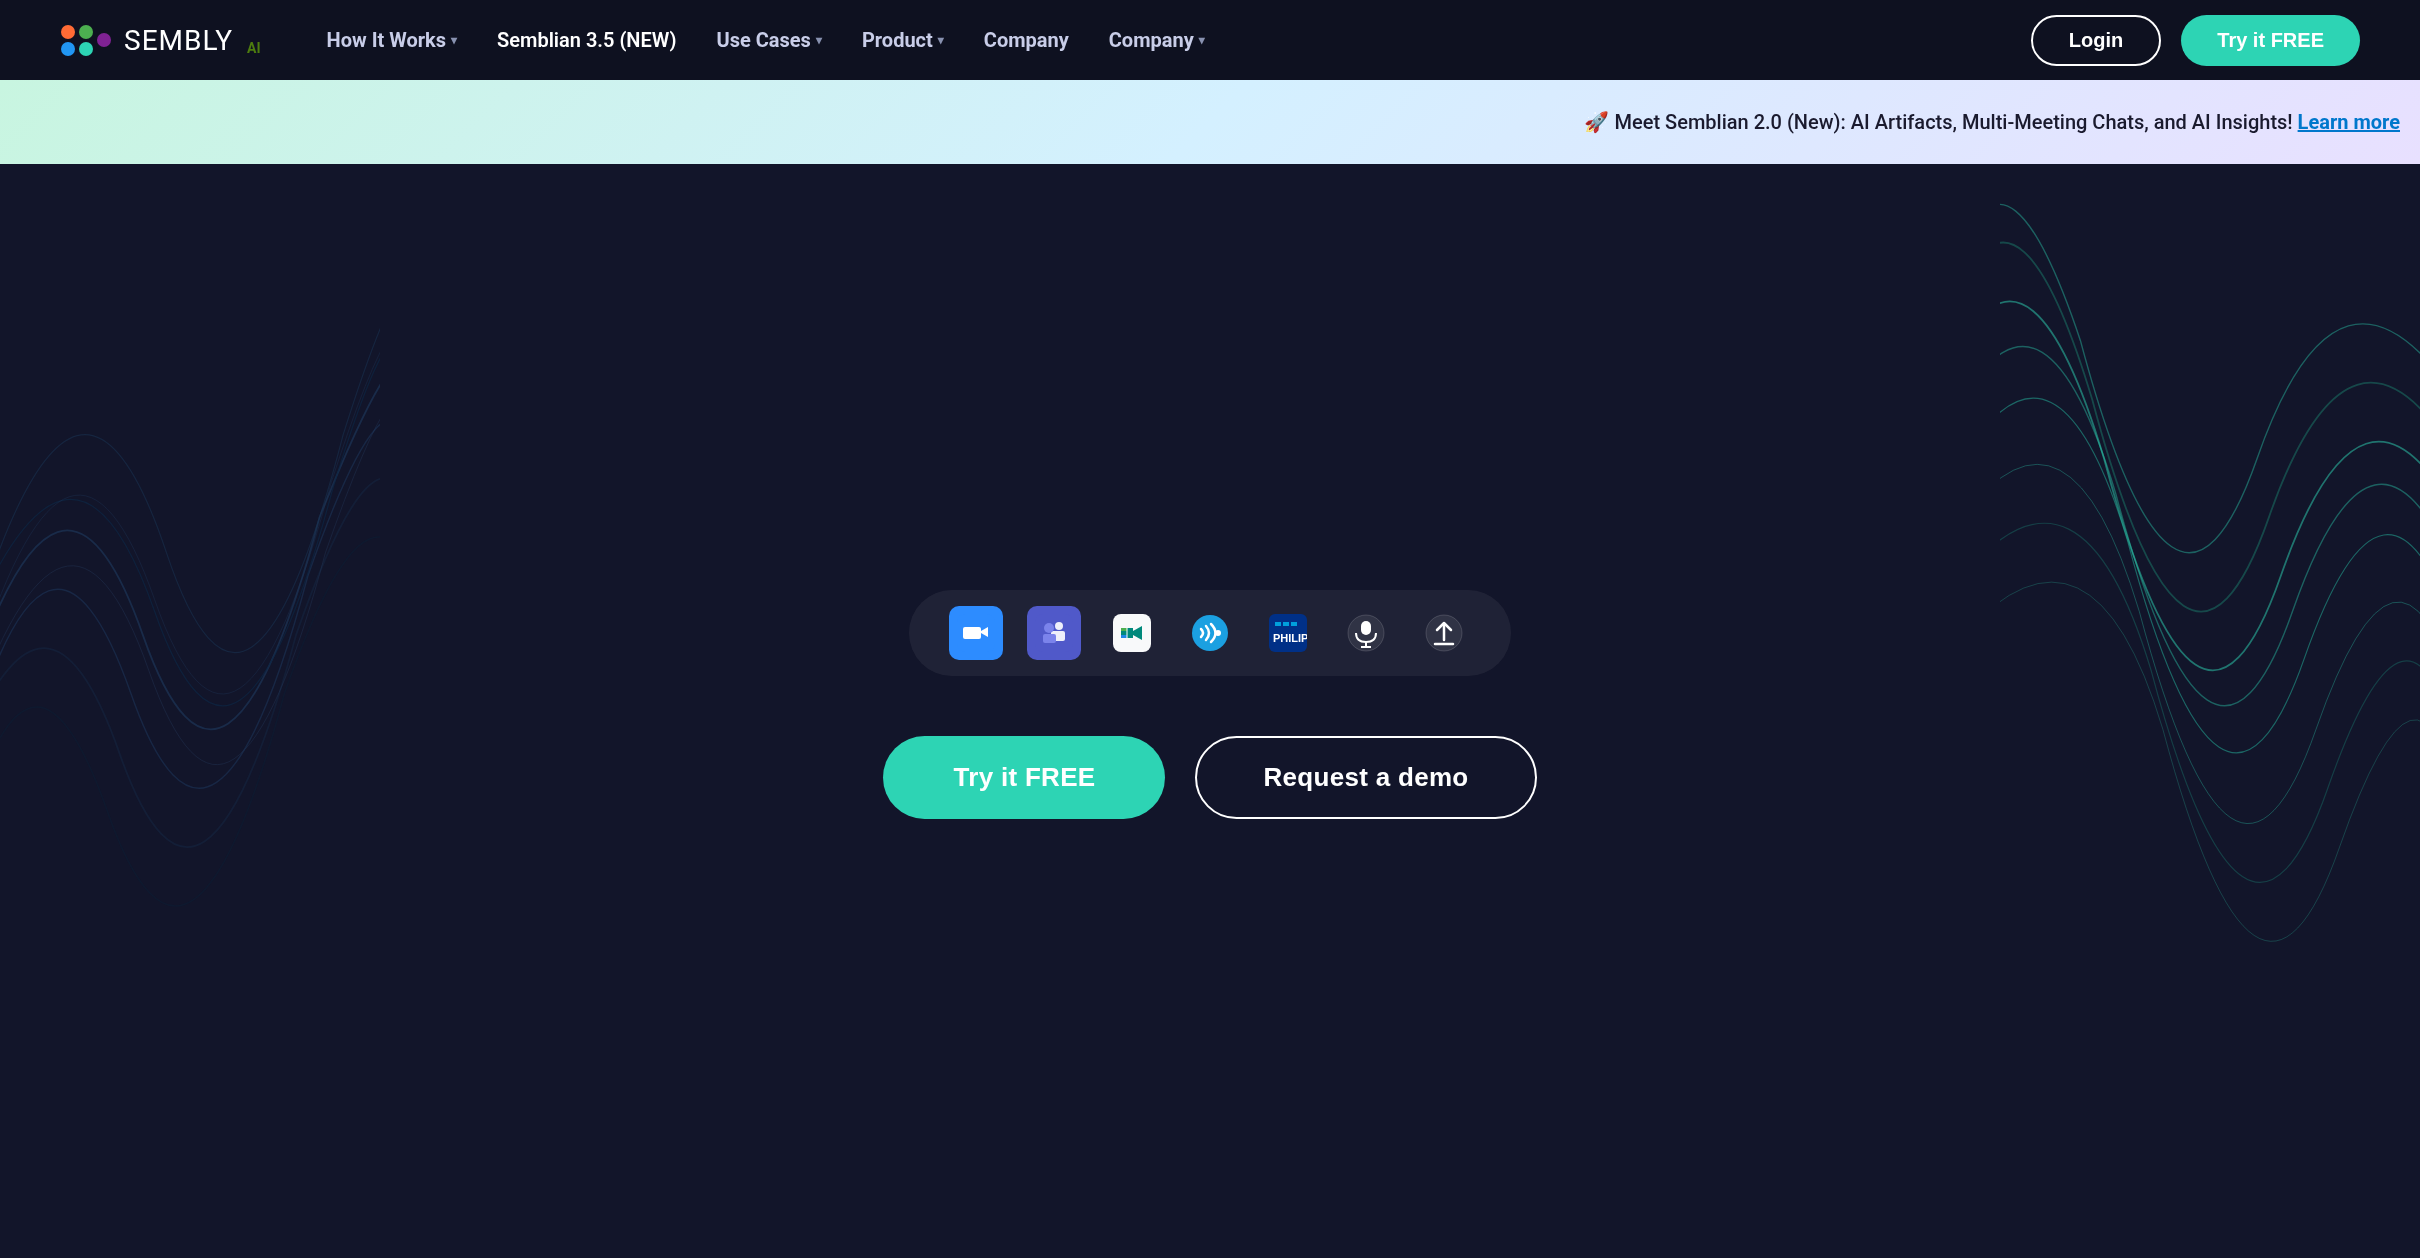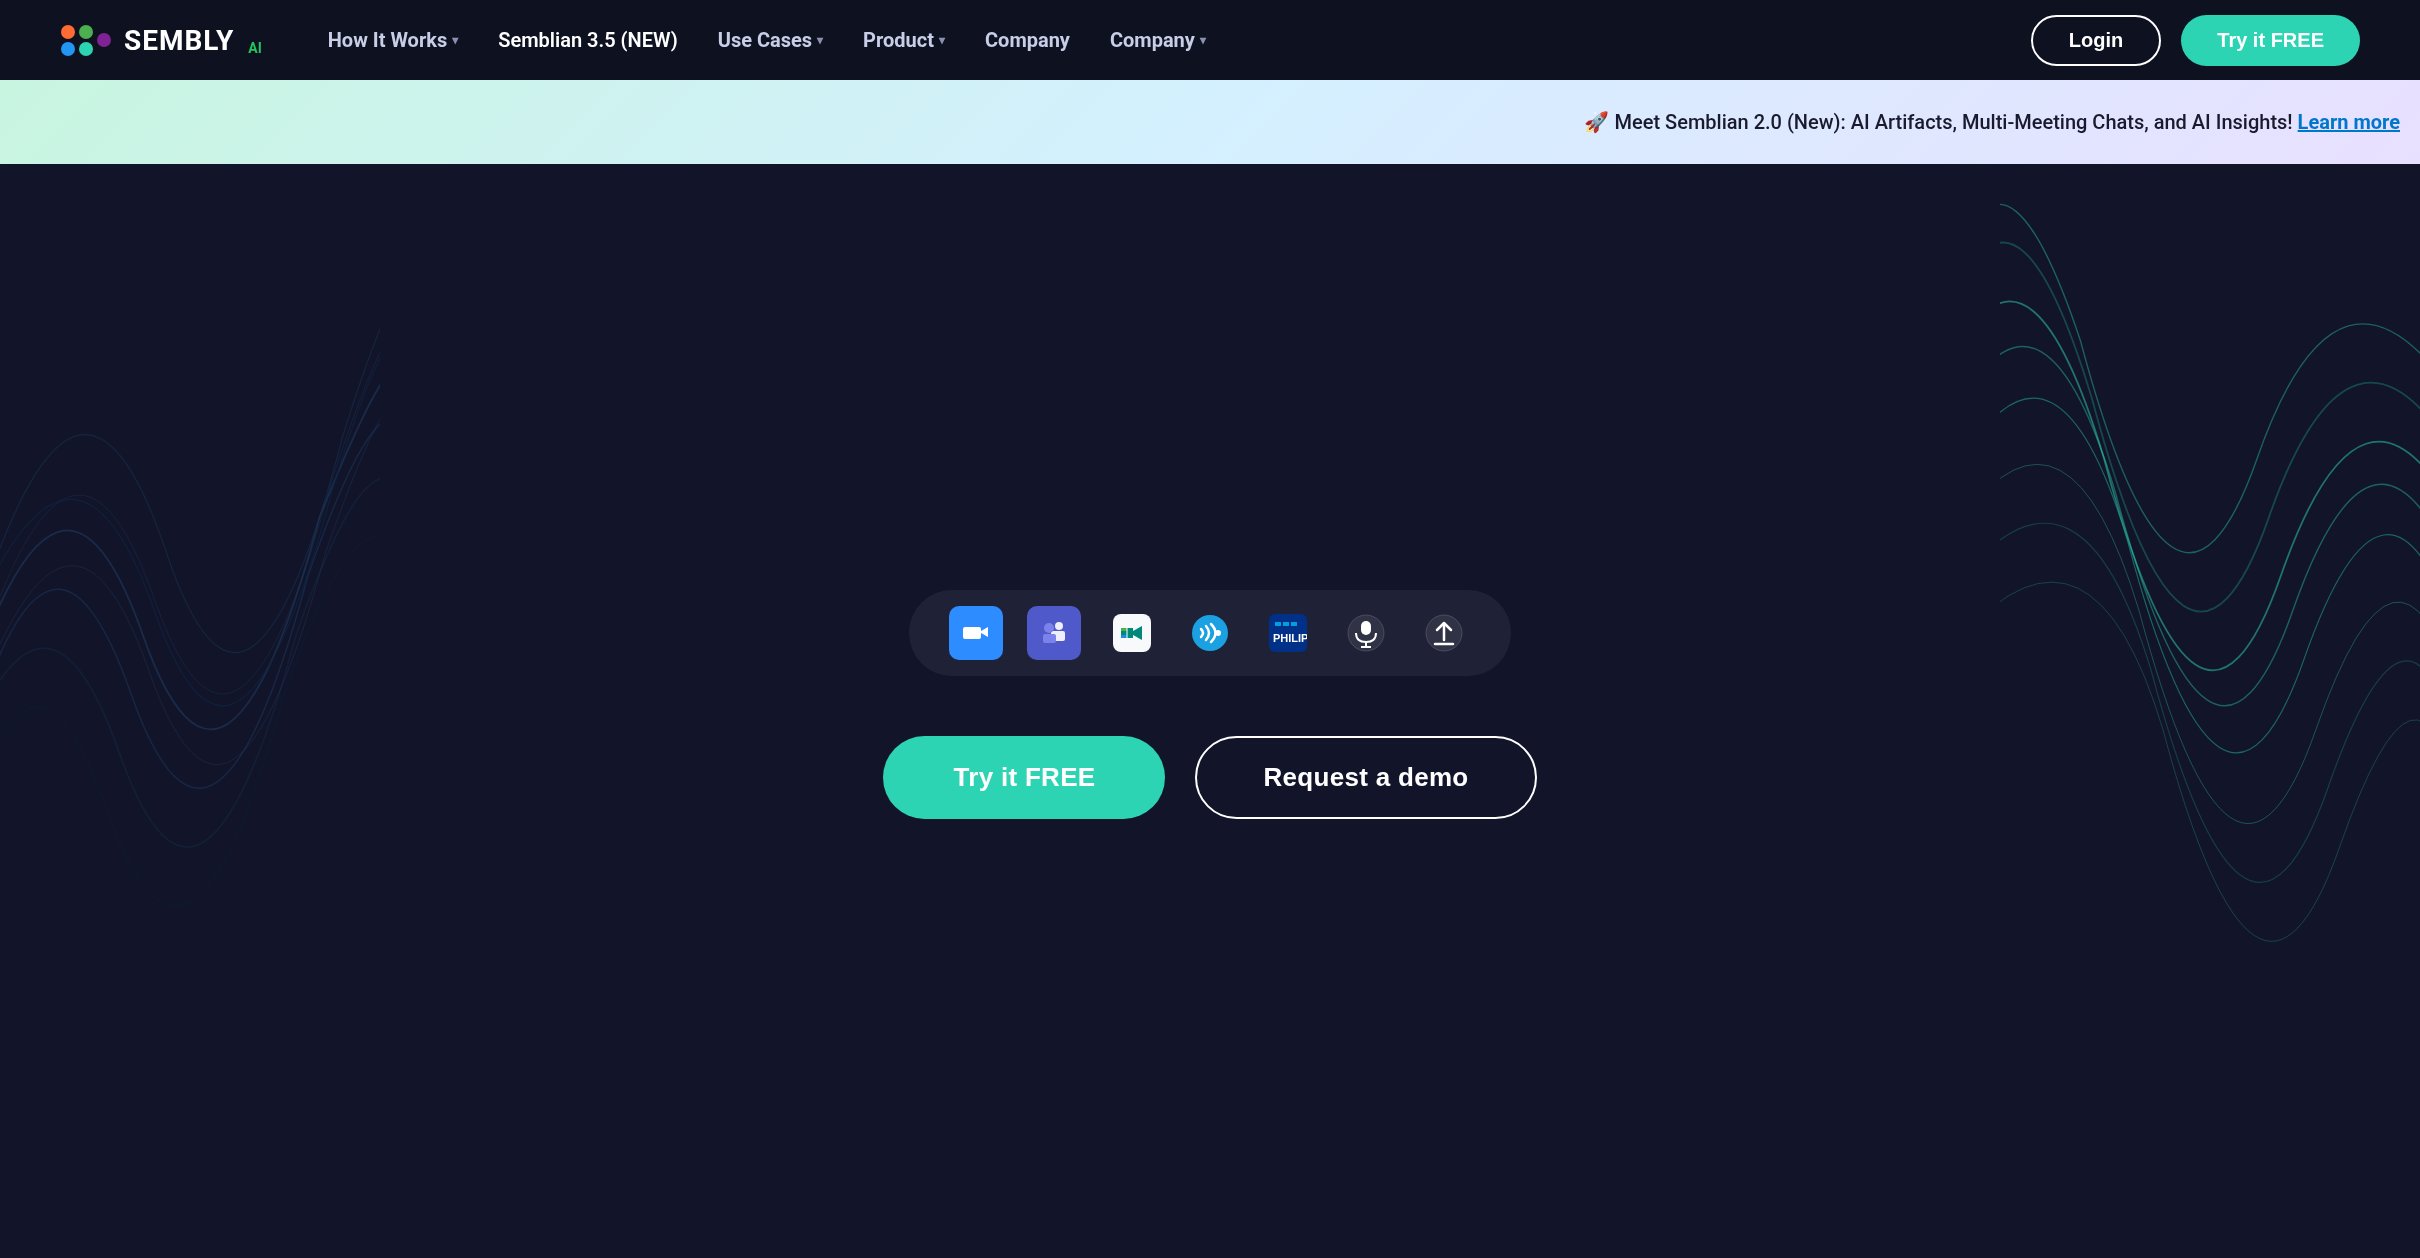--- a/index.html
+++ b/index.html
@@ -31,29 +31,29 @@
 
     .logo-area {
       display: flex;
       align-items: center;
       gap: 12px;
       cursor: pointer;
     }
 
     .logo-text {
       font-size: 28px;
-      font-weight: 700;
+      font-weight: 400;
       color: #ffffff;
       letter-spacing: 1px;
     }
 
     .logo-ai {
       font-size: 14px;
       font-weight: 700;
-      color: #22c55e;
+      color: #4d7c0f;
       vertical-align: super;
       margin-left: 2px;
       margin-top: 16px;
     }
 
     .nav-links {
       display: flex;
       align-items: center;
       gap: 8px;
     }

